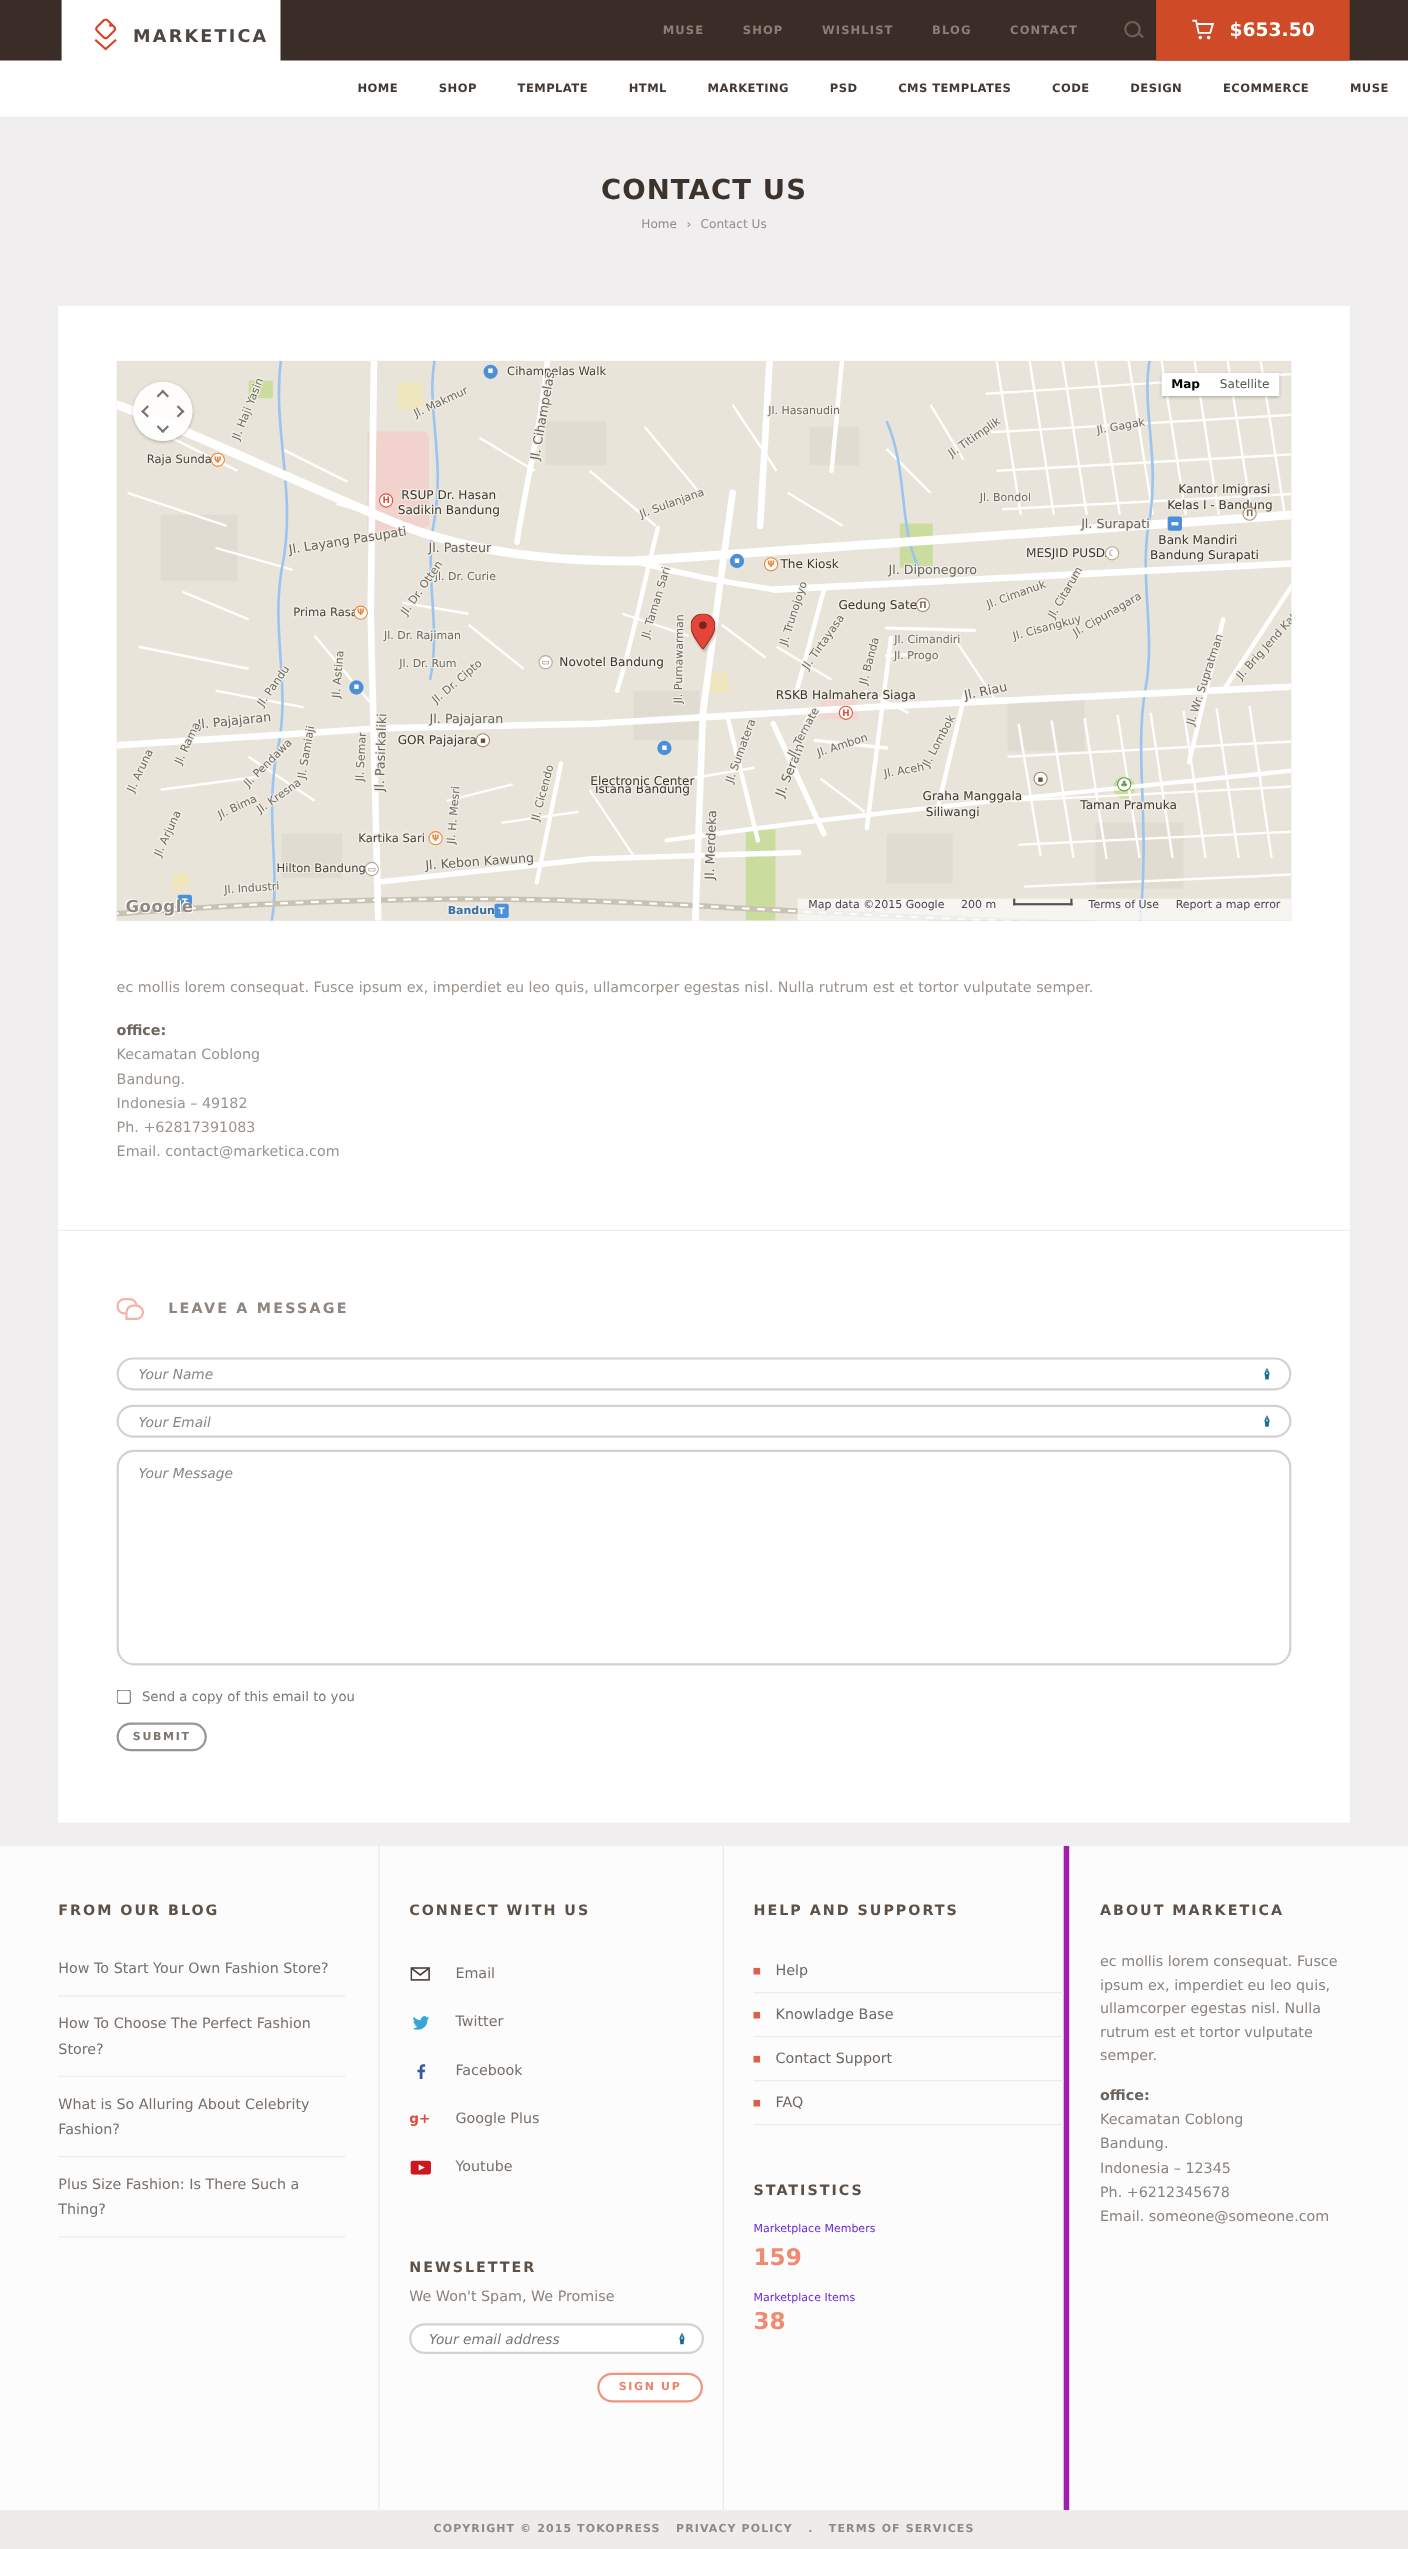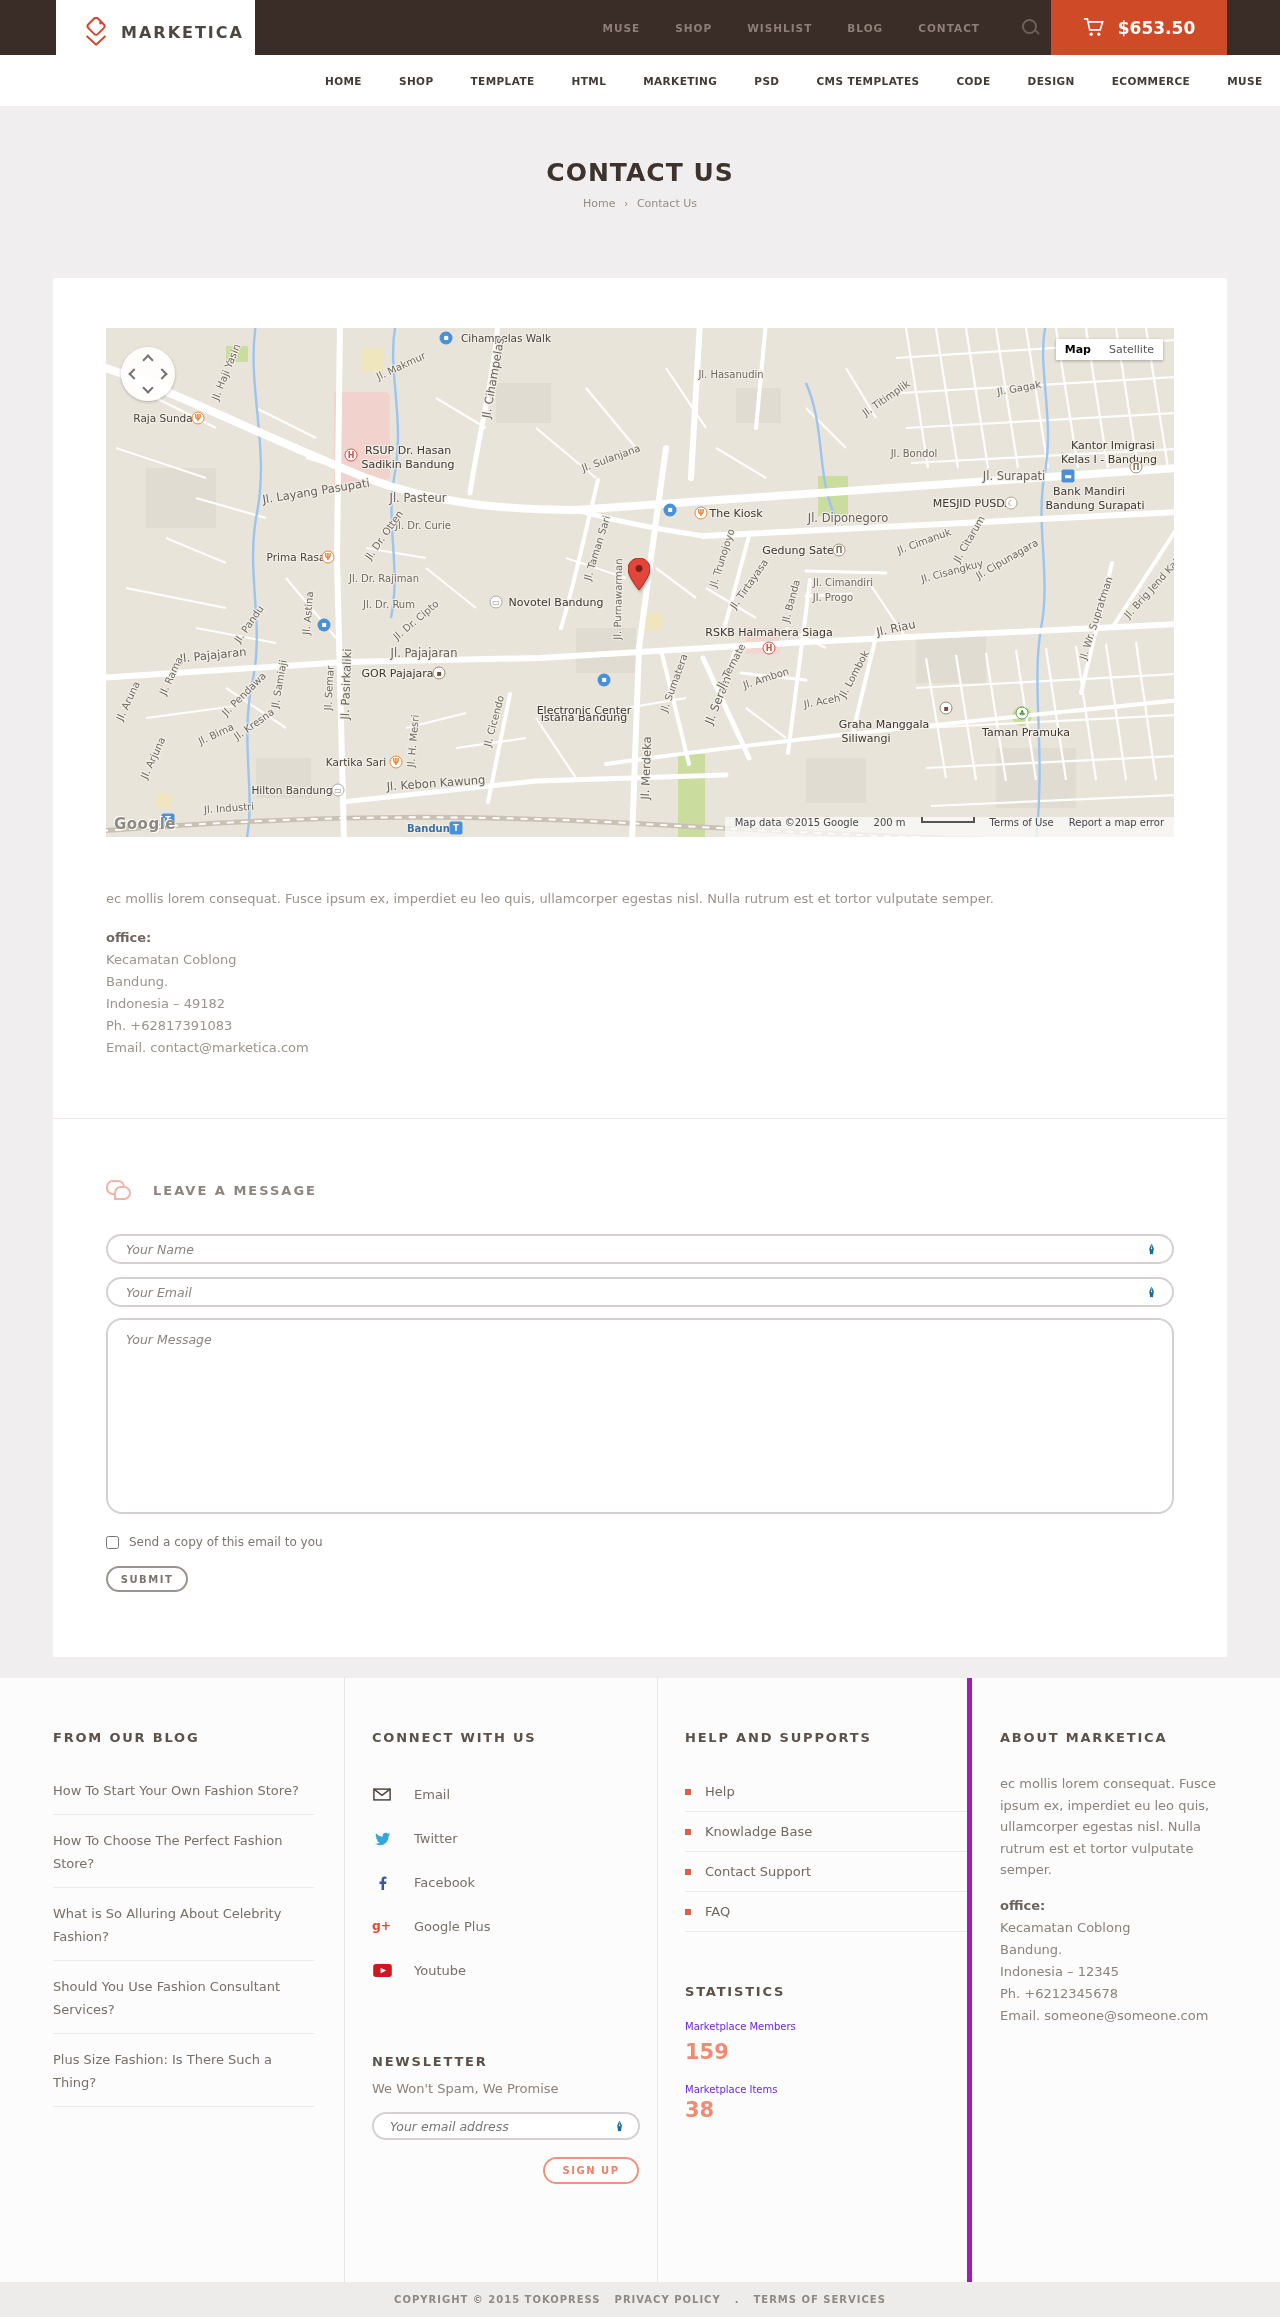--- a/index.html
+++ b/index.html
@@ -450,21 +450,20 @@
 <div class="footer">
   <div class="wrap fgrid">
 
     <div class="fcol c1">
       <div class="fhead">FROM OUR BLOG</div>
       <div class="bloglist">
 
       <span class="bitem">How To Start Your Own Fashion Store?</span>
           <span class="bitem">How To Choose The Perfect Fashion Store?</span>
           <span class="bitem">What is So Alluring About Celebrity Fashion?</span>
-          <span class="bitem">Should You Use Fashion Consultant Services?</span>
           <span class="bitem">Plus Size Fashion: Is There Such a Thing?</span>
         </div>
     </div>
 
     <div class="fcol c2">
       <div class="fhead">CONNECT WITH US</div>
       <div class="soclist">
 
           <div class="socitem k-em">
             <span class="fico">

